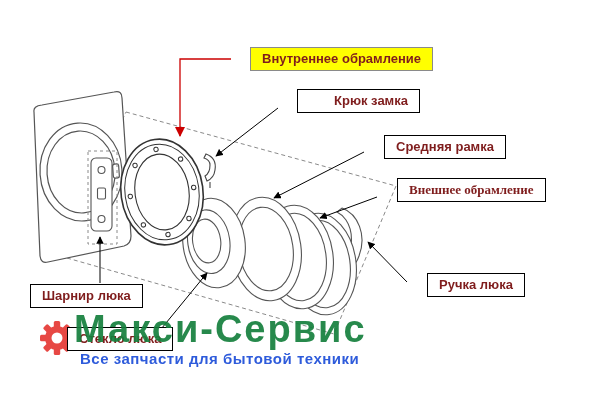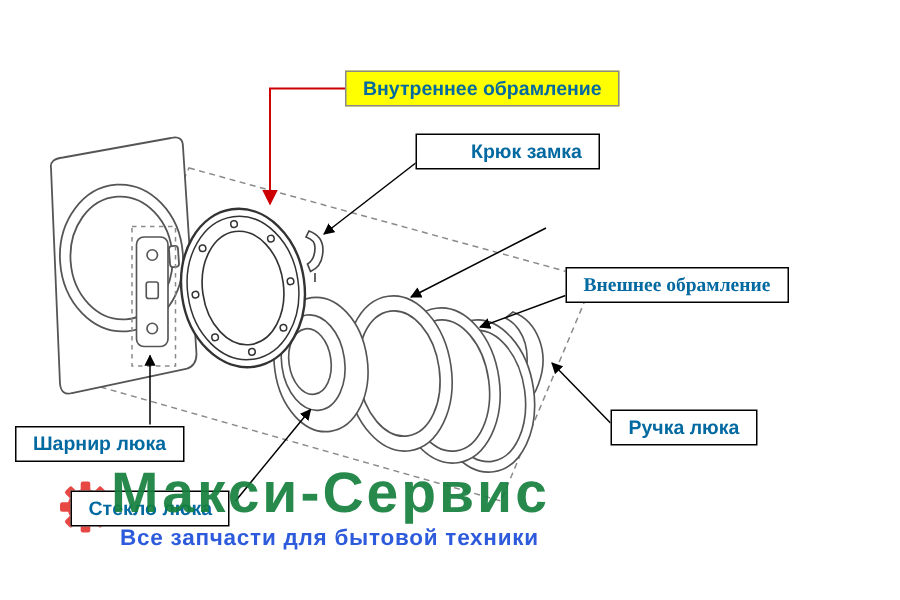--- a/index.html
+++ b/index.html
@@ -1,22 +1,22 @@
 <!DOCTYPE html>
 <html><head>
 <meta charset="utf-8">
 <style>
   * { margin:0; padding:0; box-sizing:border-box; }
   html,body { background:#fff; font-family:"Liberation Sans", sans-serif; }
   .stage { position:relative; width:600px; height:400px; background:#fff; overflow:hidden; }
   .stage > svg.diagram { position:absolute; left:0; top:0; width:600px; height:400px; }
   .callout {
     position:absolute; border:1px solid #000; background:#fff;
-    font-size:13px; font-weight:bold; color:#0369a1;
-    padding:3px 11px; white-space:nowrap; line-height:1.2;
+    font-size:13px; font-weight:bold; color:#7f1d1d;
+    padding:3px 11px; white-space:nowrap; line-height:1.2;margin-left:20px;
   }
   .callout.highlight { background:#ffff00; border-color:#8a8a8a; }
   .wm-brand {
     position:absolute; left:74px; top:308px;
     font-size:38px; font-weight:bold; letter-spacing:2px;
     color:#15803d; opacity:.92;
   }
   .wm-tagline {
     position:absolute; left:80px; top:350px;
     font-size:15px; font-weight:bold; letter-spacing:.5px;
@@ -120,20 +120,21 @@
       </g>
       <circle r="12"></circle>
       <circle r="5.5" fill="#fff"></circle>
     </g>
   </svg>
 
   <div class="callout highlight" style="left:230px; top:47px;">Внутреннее обрамление</div>
 
   <div class="callout" style="left:277px; top:89px;padding-left:36px;">Крюк замка</div>
 
+  <div class="callout" style="left:364px; top:135px;">Средняя рамка</div>
 
   <div class="callout" style="left:377px; top:178px;font-family:Liberation Serif, serif;">Внешнее обрамление</div>
 
   <div class="callout" style="left:407px; top:273px;text-align:right;">Ручка люка</div>
 
   <div class="callout" style="left:10px; top:284px;">Шарнир люка</div>
 
   <div class="callout" style="left:47px; top:327px;">Стекло люка</div>
 
   <div class="wm-brand">Макси-Сервис</div>

